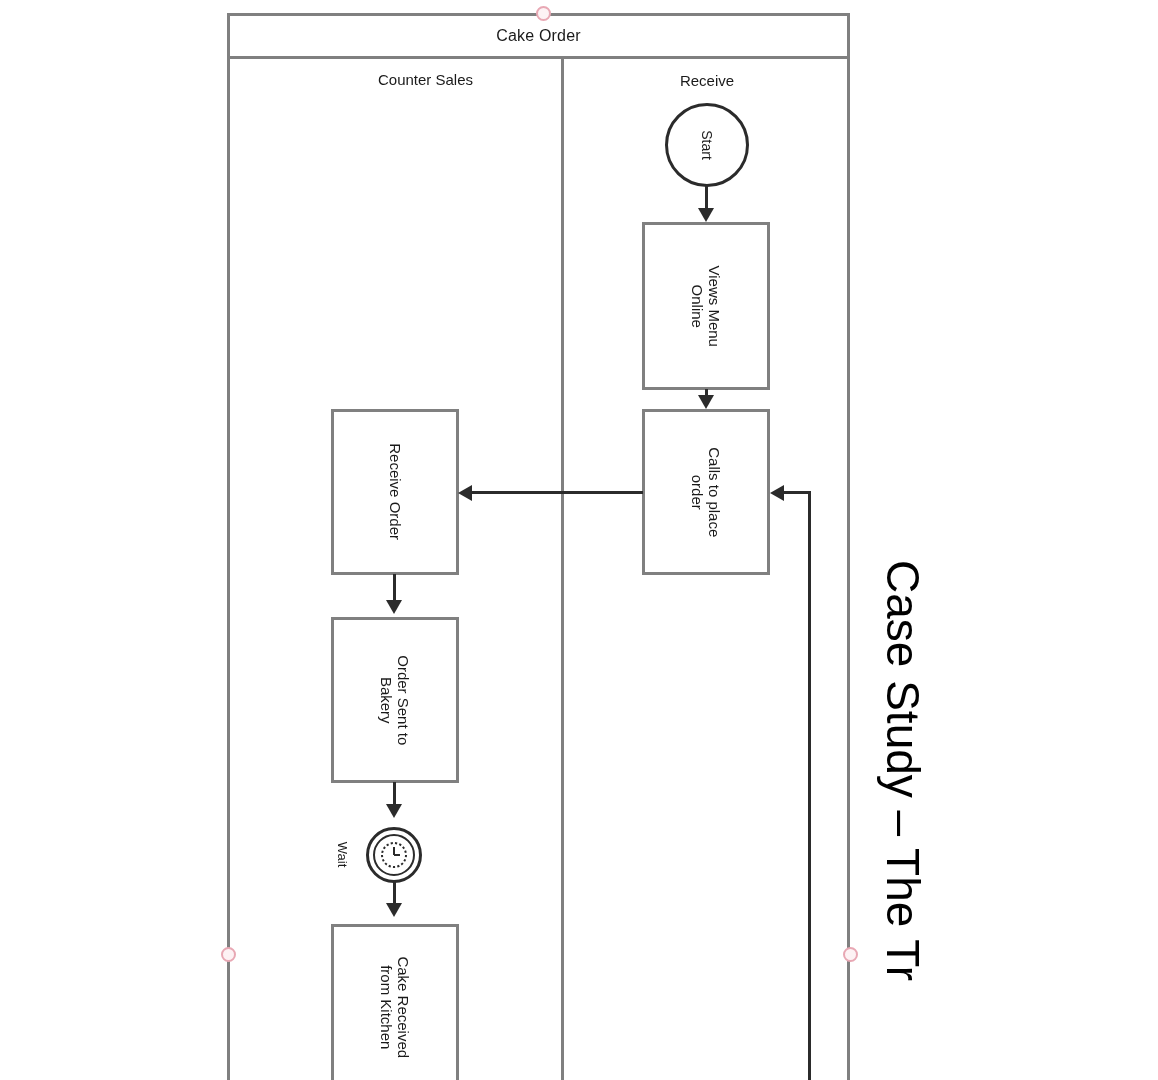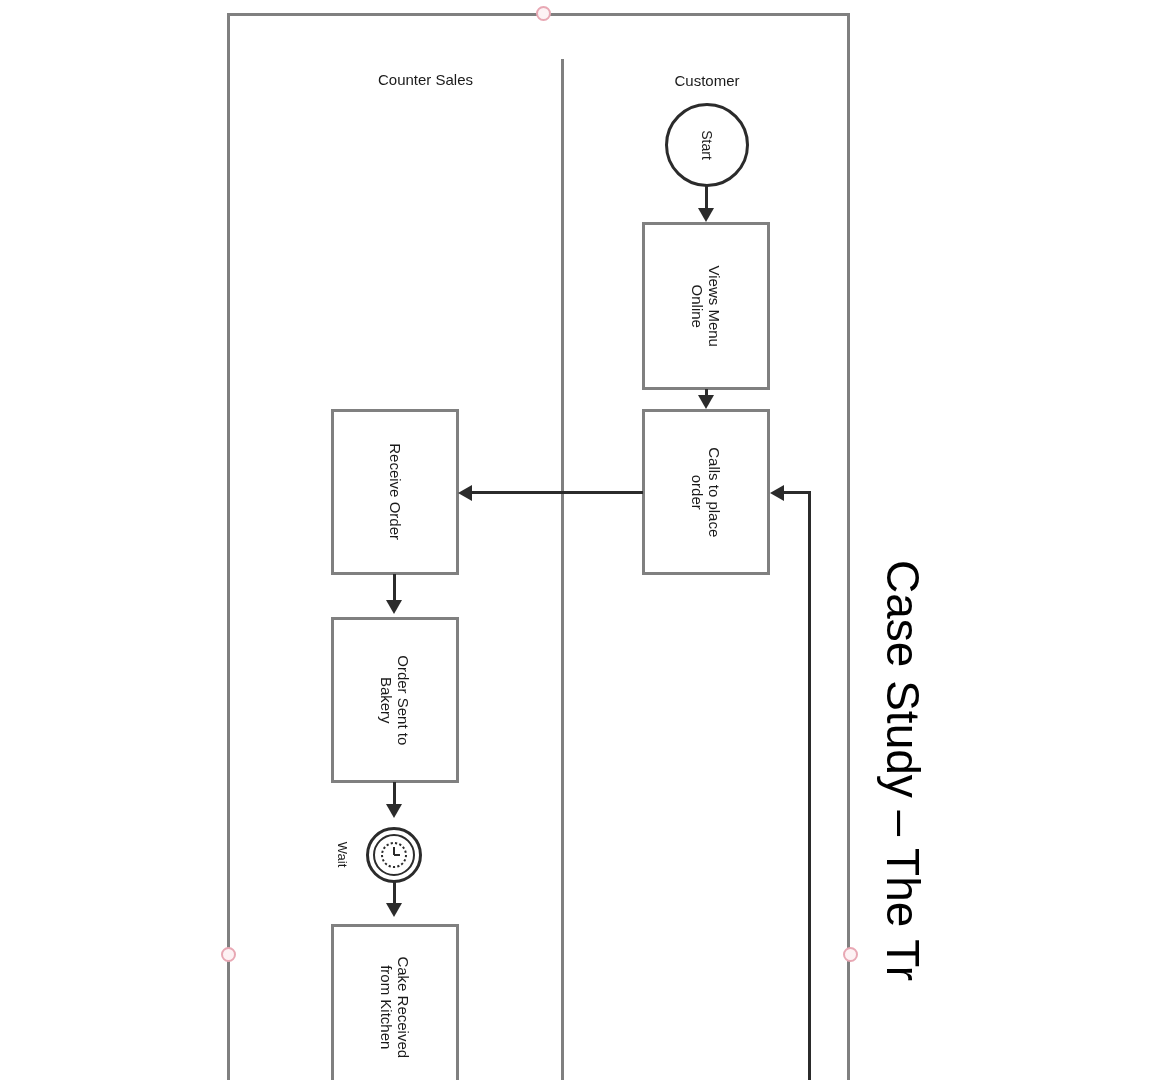--- a/index.html
+++ b/index.html
@@ -171,25 +171,28 @@
     font-family: "Liberation Sans", sans-serif;
   }
 </style>
 </head>
 <body>
 
 <div id="stage">
 
   <div class="pool">
 
+    <div class="pool-header">
+      <span class="pool-title">Cake Order</span>
+    </div>
 
     <div class="lane-divider"></div>
 
     <div class="lane-label" id="lane-label-counter">Counter Sales</div>
-    <div class="lane-label" id="lane-label-customer">Customer</div>
+    <div class="lane-label" id="lane-label-customer">Receive</div>
   </div>
 
   <div class="node event-start" style="left:665px; top:103px; width:84px; height:84px;">
     <span class="vtext">Start</span>
   </div>
 
   <div class="edge-line edge-v" style="left:705px; top:186px; height:26px;"></div>
   <div class="arrow-down" style="left:698px; top:208px;"></div>
 
   <div class="node task" style="left:642px; top:222px; width:128px; height:168px;">

